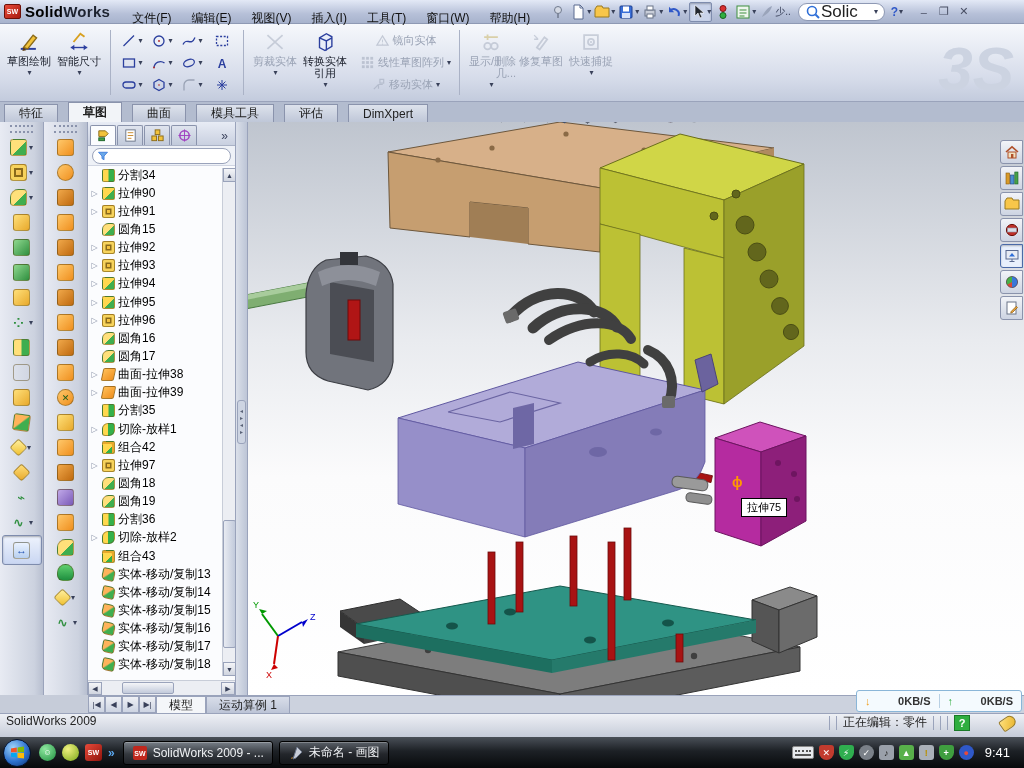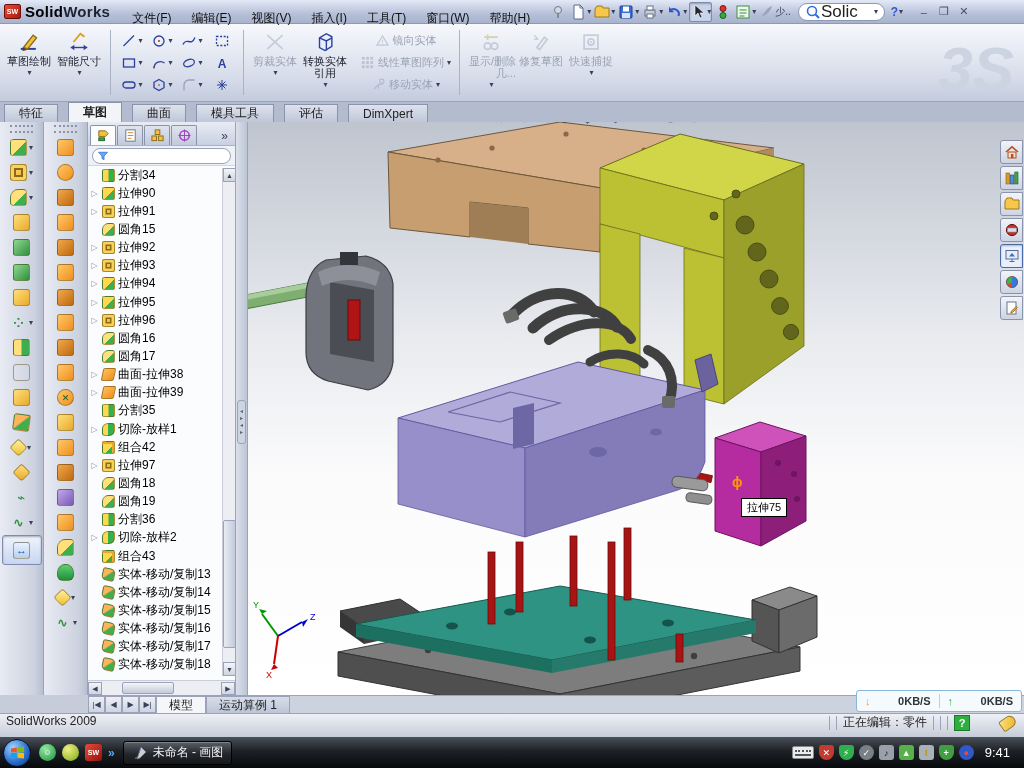--- a/index.html
+++ b/index.html
@@ -1205,20 +1205,29 @@
         <polygon points="6.6,7 13,7 13,12.6 6.6,11.7" fill="#ffba08"></polygon>
       </svg>
     </div>
     <div id="ql">
         <div class="qlico" data-k="messenger">☺</div>
         <div class="qlico" data-k="ball"></div>
         <div class="qlico" data-k="sw-cube">SW</div>
         <span class="more">»</span>
       </div>
     <div id="taskbtns" style="display:flex">
+        <div class="taskbtn active">
+          <span class="ico" style="height: 16px; width: 16px;">
+            <svg viewBox="0 0 16 16" xmlns="http://www.w3.org/2000/svg">
+              <rect x="1" y="1" width="14" height="14" rx="2" fill="#c0281e"></rect>
+              <text x="8" y="11" font-size="7" font-weight="bold" text-anchor="middle" fill="#fff">SW</text>
+            </svg>
+          </span>
+          <span>SolidWorks 2009 - ...</span>
+        </div>
         <div class="taskbtn">
           <span class="ico" style="height: 16px; width: 16px;">
             <svg viewBox="0 0 16 16" xmlns="http://www.w3.org/2000/svg">
               <path d="M9 2l5 5-6 6-3 1 1-3z" fill="#c8cdd8" stroke="#6a7488"></path>
               <path d="M4 12l1 1-2 1z" fill="#e8a23a"></path>
             </svg>
           </span>
           <span>未命名 - 画图</span>
         </div>
       </div>

